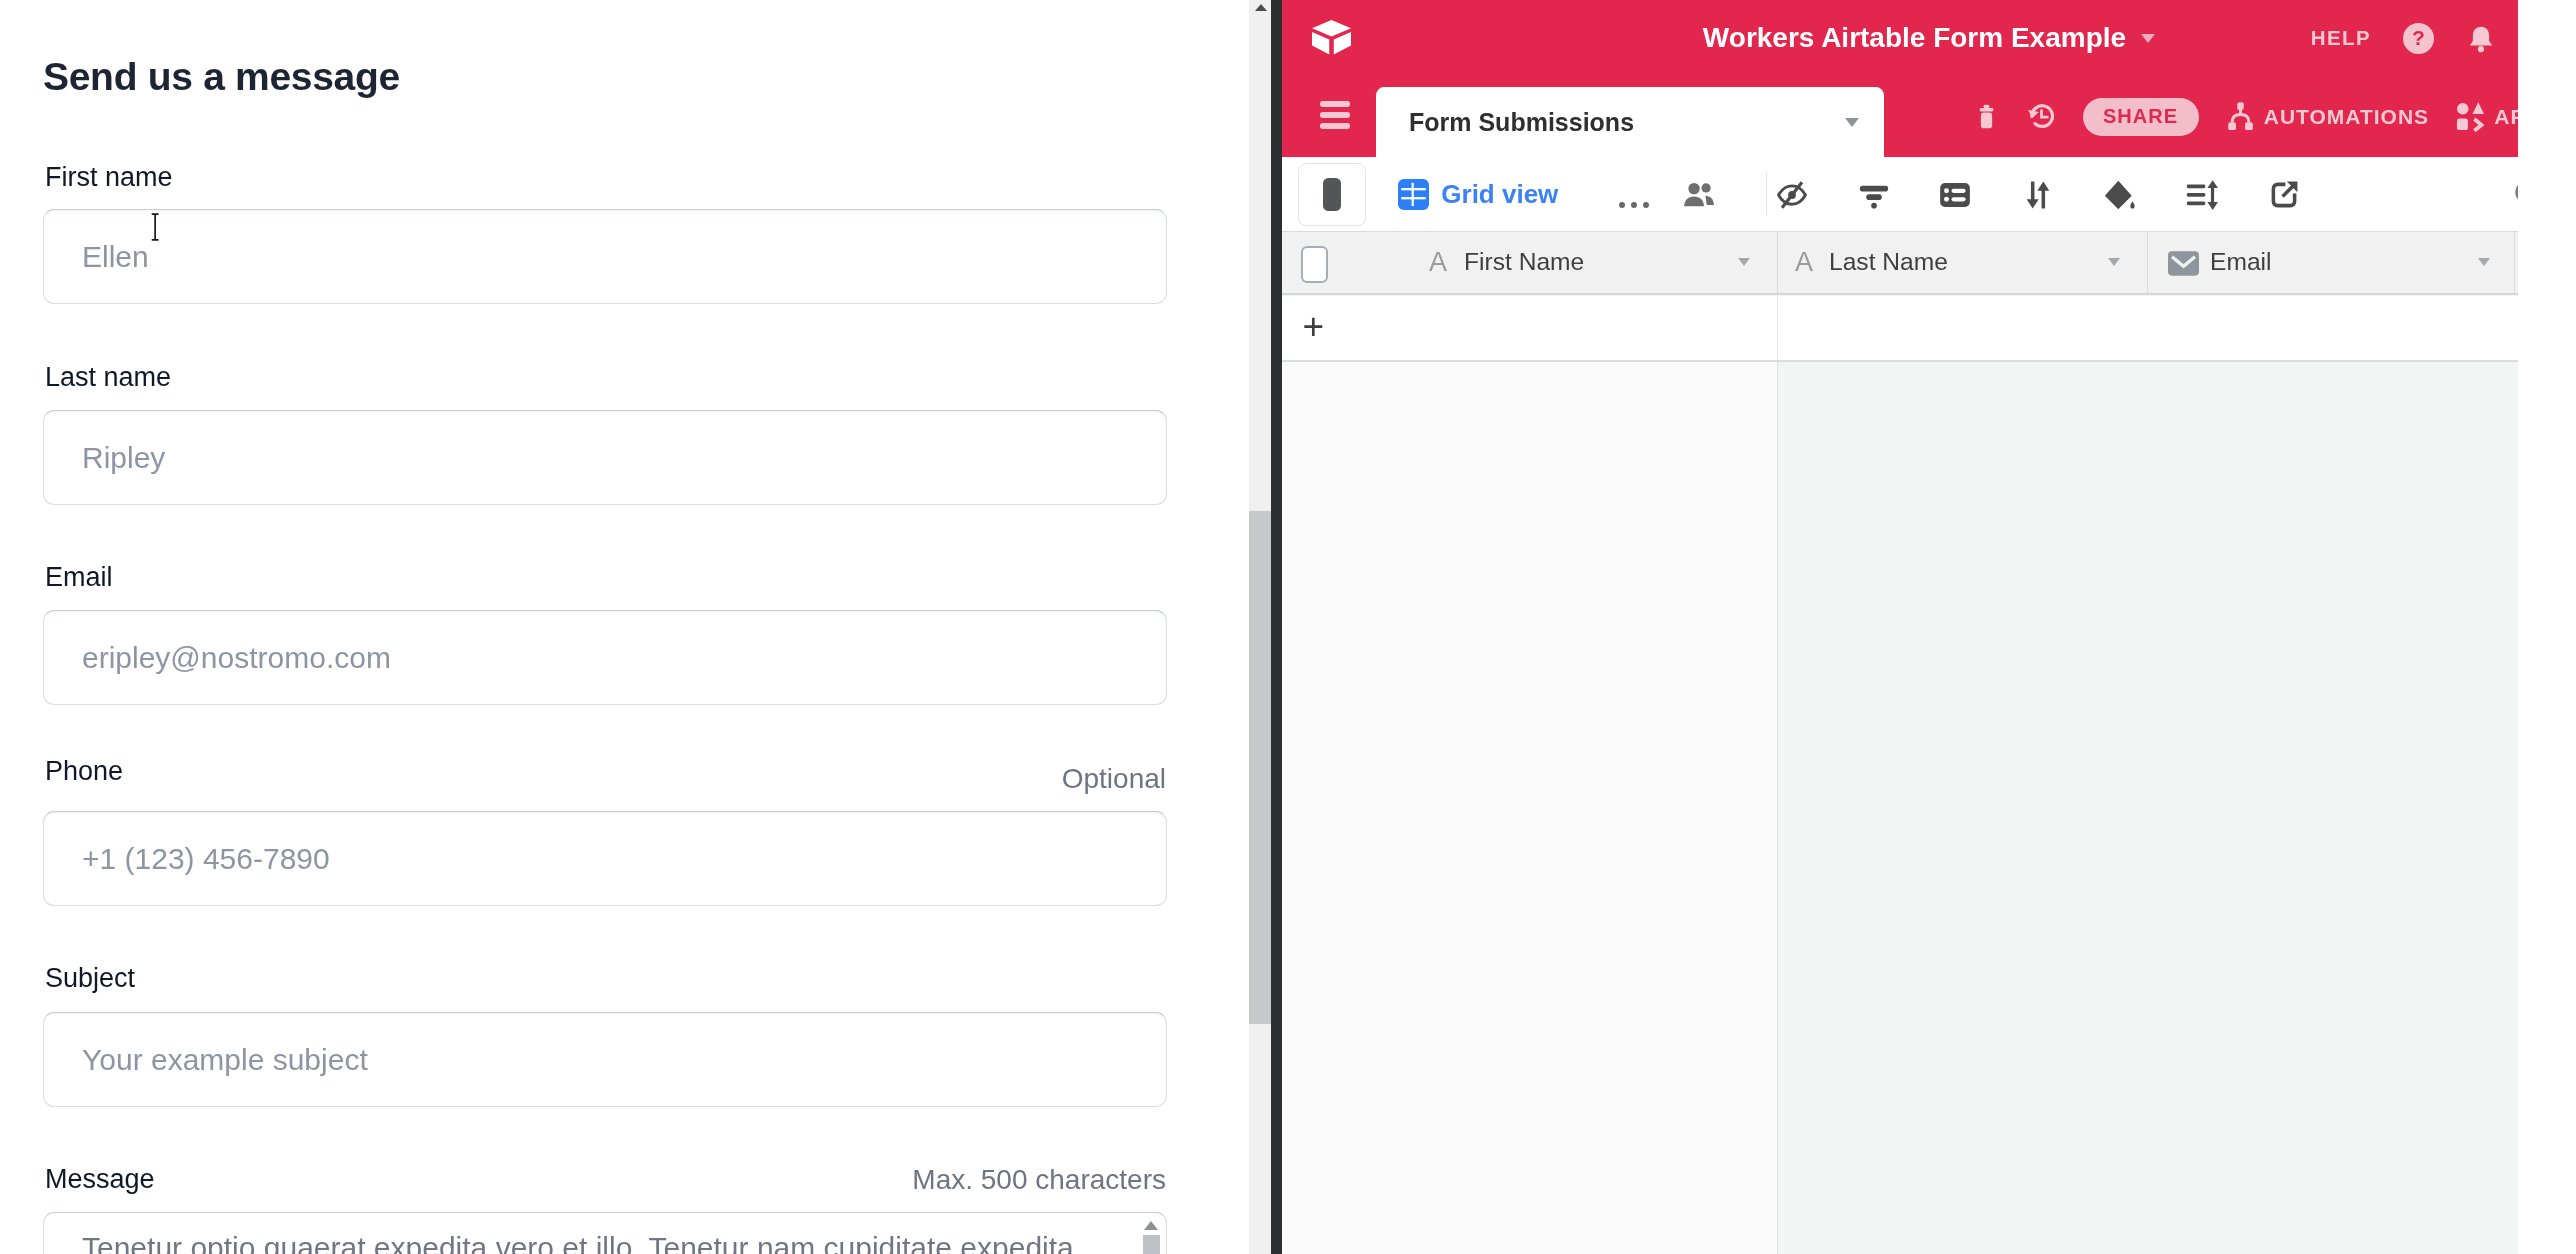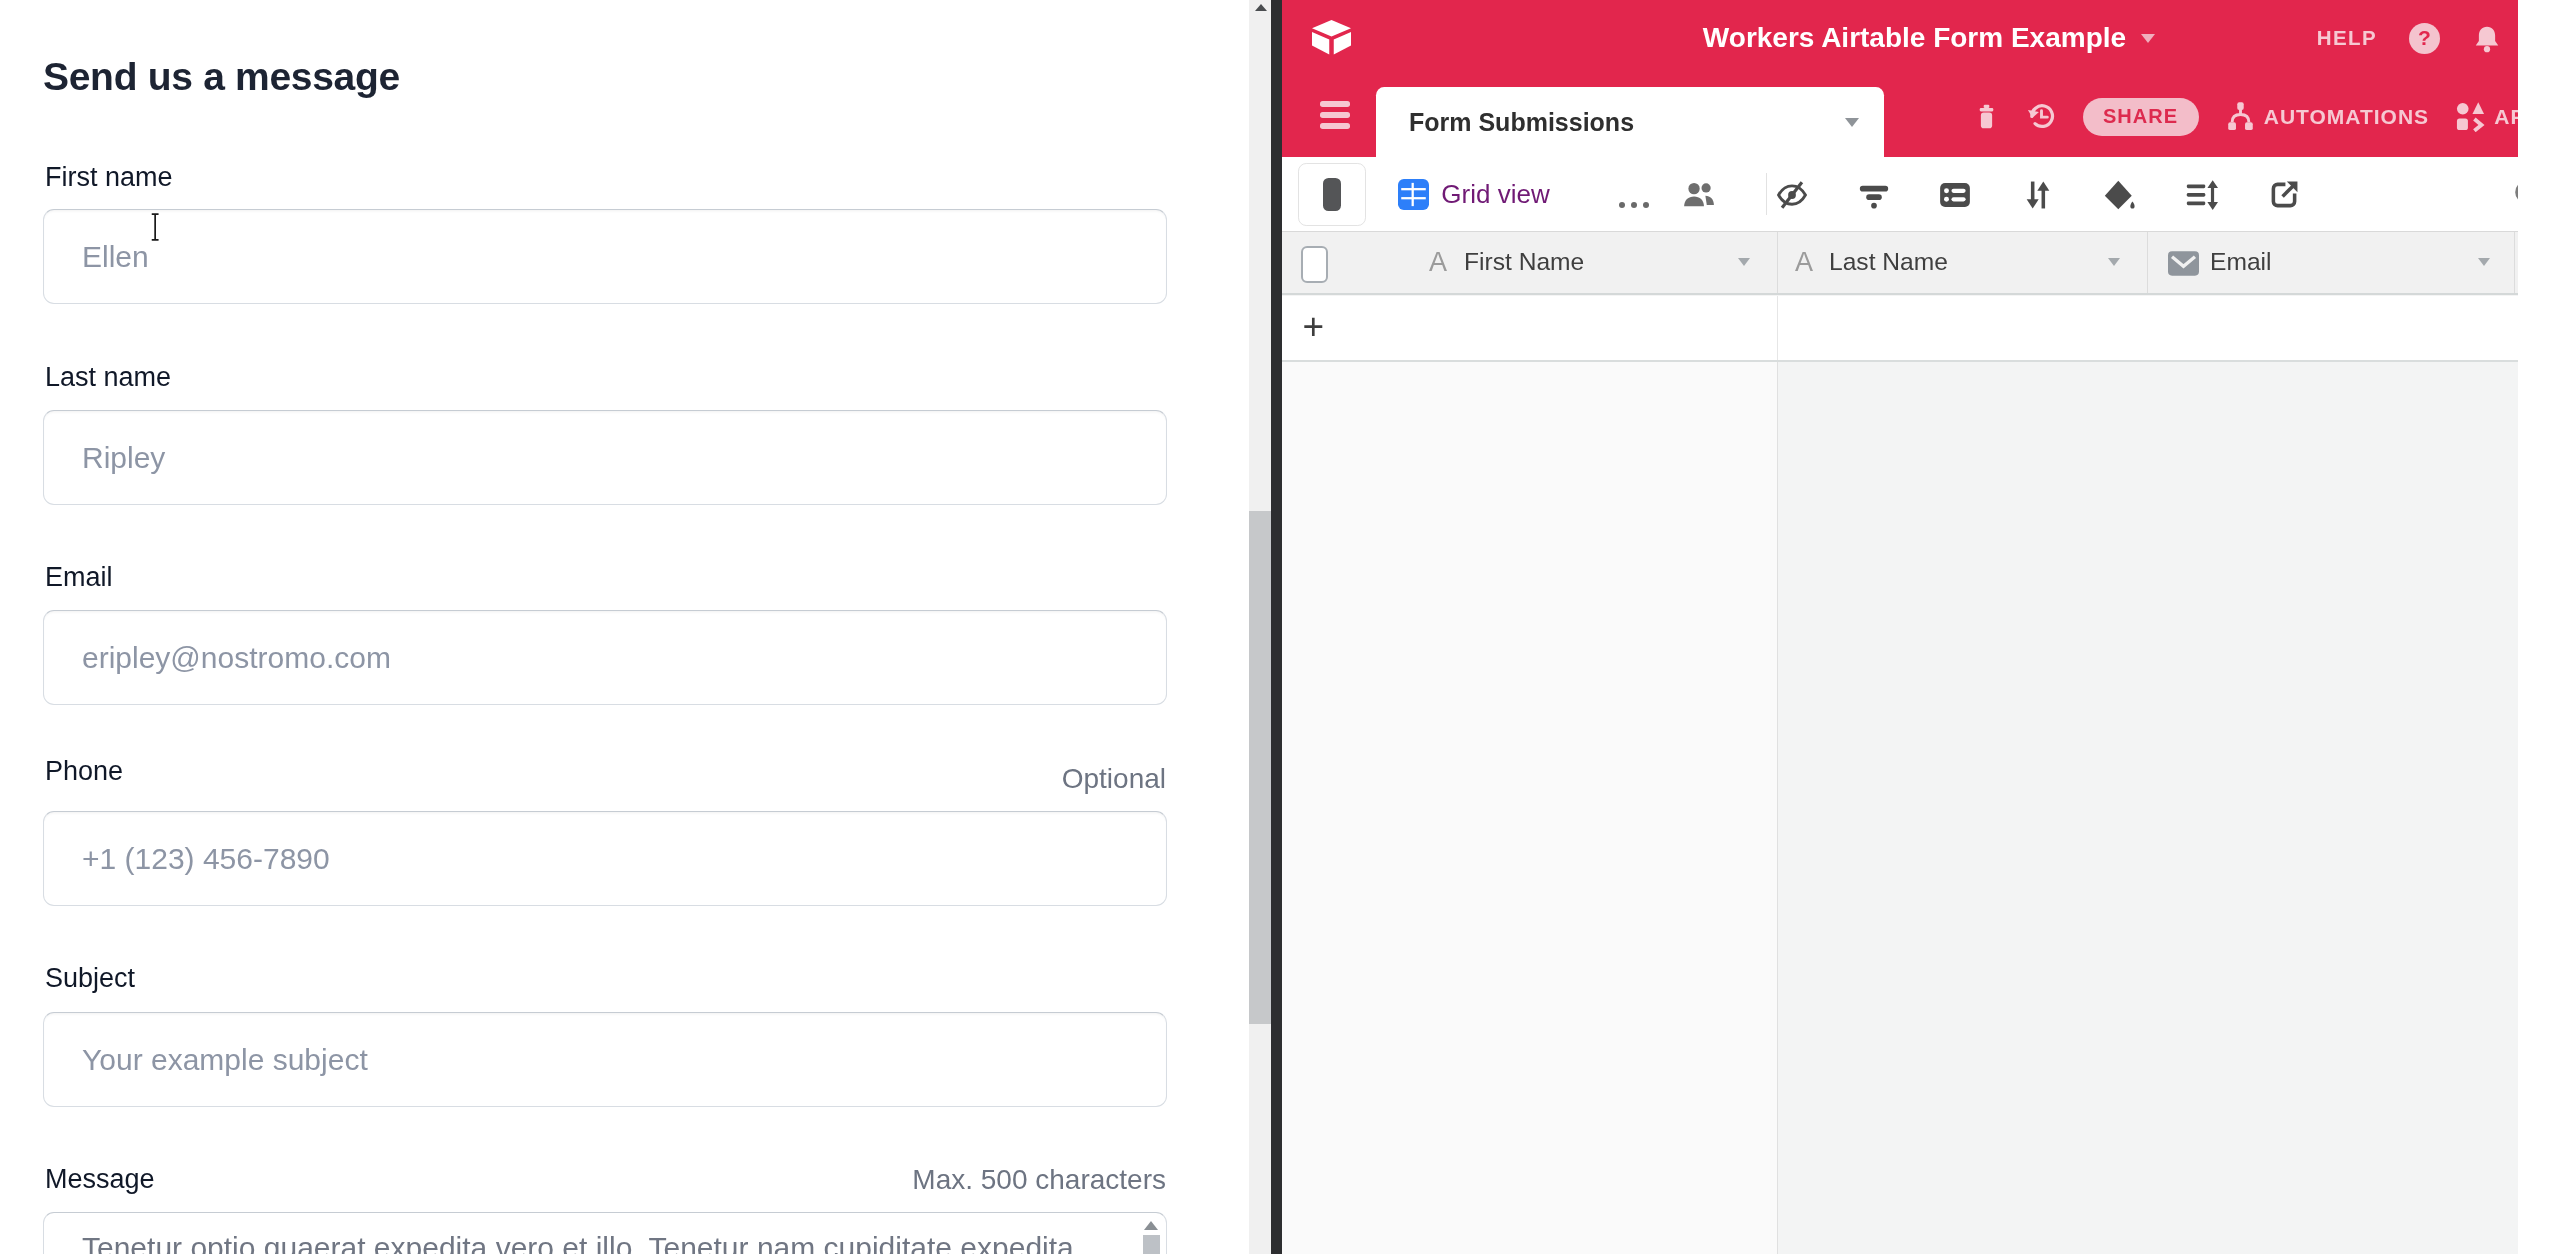--- a/index.html
+++ b/index.html
@@ -27,21 +27,21 @@
   #page-scroll-up{left:1255px;top:4.1px;width:0;height:0;border-left:6.1px solid transparent;border-right:6.1px solid transparent;border-bottom:7.5px solid #4a4d50;}
   #page-scroll-thumb{left:1249px;top:511px;width:22px;height:513px;background:#c6c8ca;}
   #window-divider{left:1271px;top:0;width:11px;height:1255px;background:#2d2e30;}
 
   
   #at-pane{left:1282px;top:0;width:1236px;height:1255px;background:#f4f4f4;overflow:hidden;}
   #at-topbar{left:0;top:0;width:1294px;height:76px;background:#e2264d;}
   #at-title-wrap{left:0;top:0;width:1294px;height:76px;display:flex;align-items:center;justify-content:center;gap:15px;}
   #at-title{font-size:28px;font-weight:700;color:#fff;}
   .caret{width:0;height:0;border-left:7.5px solid transparent;border-right:7.5px solid transparent;border-top:9.6px solid #f0aebd;}
-  #at-top-right{right:2px;top:0;height:76px;display:flex;align-items:center;gap:32px;}
+  #at-top-right{right:8px;top:0;height:76px;display:flex;align-items:center;gap:32px;}
   #help-label{font-size:20.5px;font-weight:700;color:#f6c8d2;letter-spacing:1.4px;}
   #help-badge{width:31px;height:31px;border-radius:50%;background:#f4c3ce;display:flex;align-items:center;justify-content:center;
     color:#e2264d;font-size:21px;font-weight:700;}
   #avatar{width:38px;height:38px;border-radius:50%;background:radial-gradient(circle at 45% 38%,#6b5a4e 0 18%,#3a3531 40%,#17191c 80%);border:1.4px solid rgba(0,0,0,.2);}
 
   #at-viewbar{left:0;top:76px;width:1294px;height:81px;background:#e2264d;}
   #hamburger{left:38px;top:25px;width:30px;display:flex;flex-direction:column;gap:5.5px;}
   #hamburger div{width:30px;height:5.5px;border-radius:2.7px;background:#f6c8d2;}
   #view-tab{left:94px;top:11px;width:508px;height:70px;background:#fff;border-radius:8.2px 8.2px 0 0;display:flex;align-items:center;gap:16px;}
   #view-tab-label{margin-left:33px;font-size:25px;font-weight:700;color:#2f2f2f;flex:1;}
@@ -50,21 +50,21 @@
   .pink-label{font-size:21px;font-weight:700;color:#f6c8d2;letter-spacing:1px;}
   #share-pill{height:38px;padding:0 20.5px;border-radius:19px;background:#f3bdc9;display:flex;align-items:center;
     color:#dd2a4e;font-size:20px;font-weight:700;letter-spacing:1px;}
   .vb-group{display:flex;align-items:center;gap:8.2px;}
 
   #at-toolbar{left:0;top:157px;width:1294px;height:75px;background:#fff;border-bottom:1.4px solid #d9d9d9;box-sizing:border-box;}
   #sidebar-toggle{left:16.4px;top:6.1px;width:66px;height:61px;background:#fff;border:1.4px solid #e3e3e3;border-radius:8.2px;
     display:flex;align-items:center;justify-content:center;}
   #sidebar-toggle .pill{width:18px;height:33px;background:#545557;border-radius:5.5px;}
   #gridview-btn{left:116px;top:0;height:74px;display:flex;align-items:center;gap:12.3px;}
-  #gridview-label{font-size:26px;font-weight:400;color:#701a75;}
+  #gridview-label{font-size:26px;font-weight:700;color:#3b82f6;}
   #dots-icon{left:337px;top:45px;display:flex;gap:6.1px;}
   #dots-icon div{width:6.1px;height:6.1px;border-radius:50%;background:#6a6a6a;}
   .tb-ic{top:20.5px;width:34px;height:34px;}
   #toolbar-sep{left:484px;top:16.4px;width:1.4px;height:42px;background:#e2e2e2;}
 
   #at-colheaders{left:0;top:232px;width:1294px;height:63px;background:#f1f1f1;border-bottom:2px solid #d4d8d8;box-sizing:border-box;}
   #hdr-checkbox{left:19px;top:14.3px;width:23px;height:33px;background:#fff;border:2px solid #a7adb3;border-radius:6.1px;}
   .col-name{font-size:24.6px;font-weight:500;color:#3f3f3f;top:16.4px;}
   .fld-glyph{font-size:27px;color:#9b9b9b;top:15px;font-weight:400;}
   .col-caret{top:26px;border-left:6.1px solid transparent;border-right:6.1px solid transparent;border-top:8.2px solid #a4a9ad;width:0;height:0;}

